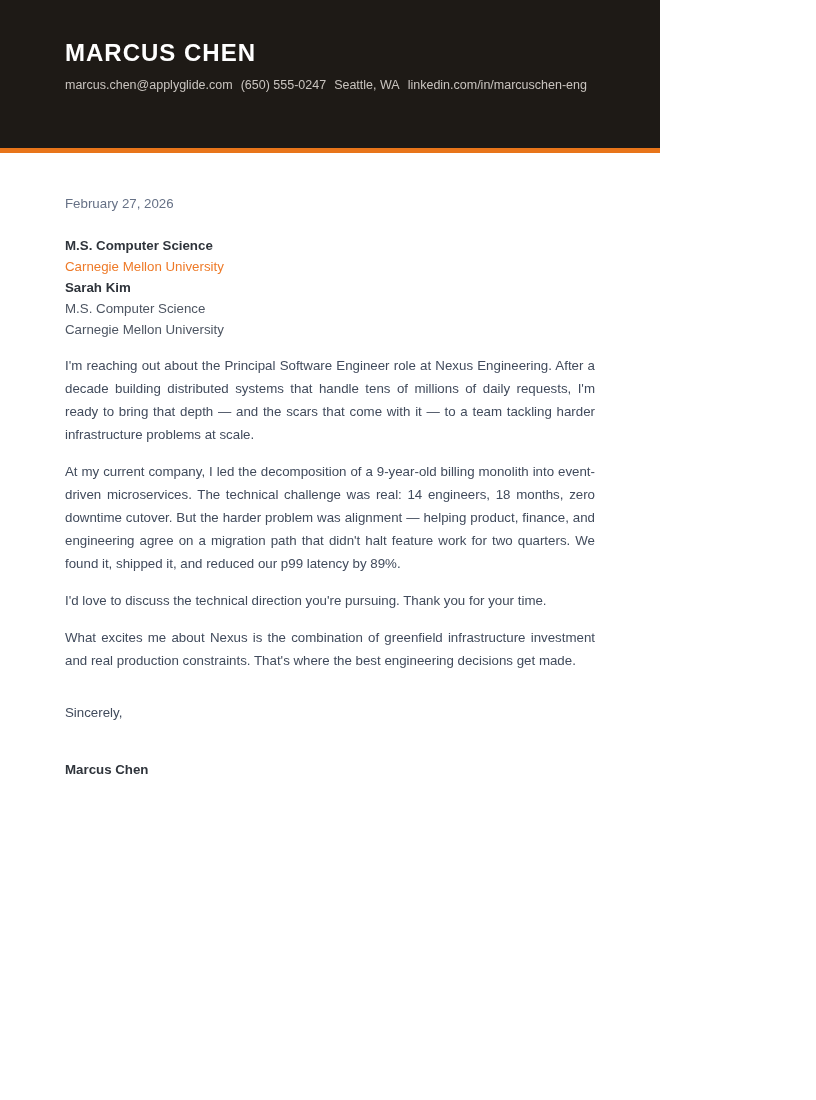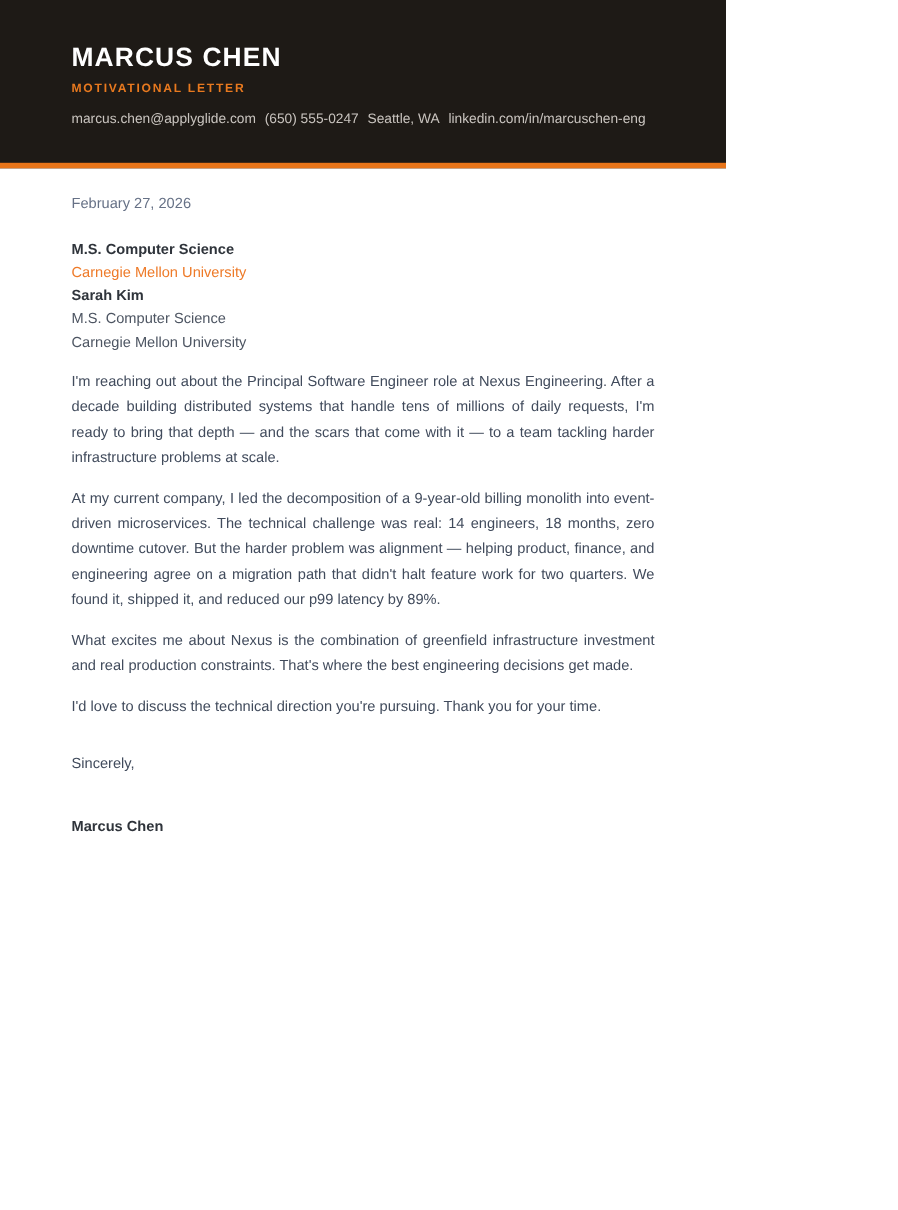--- a/index.html
+++ b/index.html
@@ -39,21 +39,21 @@
   .contact {
     margin-top: 13px;
     display: flex;
     gap: 8px;
     font-size: 12.5px;
     line-height: 14px;
     color: #C9C4BF;
   }
 
   
-  .content { padding: 24px 65px 0 65px; }
+  .content { padding: 43px 65px 0 65px; }
   .date {
     font-size: 13.3px;
     line-height: 16px;
     color: #667186;
   }
   .recipient {
     margin-top: 23px;
     font-size: 13.3px;
     line-height: 21px;
     color: #4D5562;
@@ -78,21 +78,20 @@
     color: #2F343B;
   }
 </style>
 </head>
 <body>
 
 <div class="page">
 
   <header class="header">
     <h1 class="name">MARCUS CHEN</h1>
-    <div class="doc-type">MOTIVATIONAL LETTER</div>
     <div class="contact">
       <span>marcus.chen@applyglide.com</span>
       <span>(650) 555-0247</span>
       <span>Seattle, WA</span>
       <span>linkedin.com/in/marcuschen-eng</span>
     </div>
   </header>
 
   <main class="content">
     <div class="date">February 27, 2026</div>
@@ -101,21 +100,21 @@
       <div class="strong">M.S. Computer Science</div>
       <div class="link">Carnegie Mellon University</div>
       <div class="strong">Sarah Kim</div>
       <div>M.S. Computer Science</div>
       <div>Carnegie Mellon University</div>
     </div>
 
 
     <p>I'm reaching out about the Principal Software Engineer role at Nexus Engineering. After a decade building distributed systems that handle tens of millions of daily requests, I'm ready to bring that depth — and the scars that come with it — to a team tackling harder infrastructure problems at scale.</p>
     <p>At my current company, I led the decomposition of a 9-year-old billing monolith into event-driven microservices. The technical challenge was real: 14 engineers, 18 months, zero downtime cutover. But the harder problem was alignment — helping product, finance, and engineering agree on a migration path that didn't halt feature work for two quarters. We found it, shipped it, and reduced our p99 latency by 89%.</p>
+    <p>I'd love to discuss the technical direction you're pursuing. Thank you for your time.</p>
     <p>What excites me about Nexus is the combination of greenfield infrastructure investment and real production constraints. That's where the best engineering decisions get made.</p>
-    <p>I'd love to discuss the technical direction you're pursuing. Thank you for your time.</p>
 
     <p class="closing">Sincerely,</p>
 
     <div class="signature">Marcus Chen</div>
   </main>
 
 </div>
 
 </body></html>

